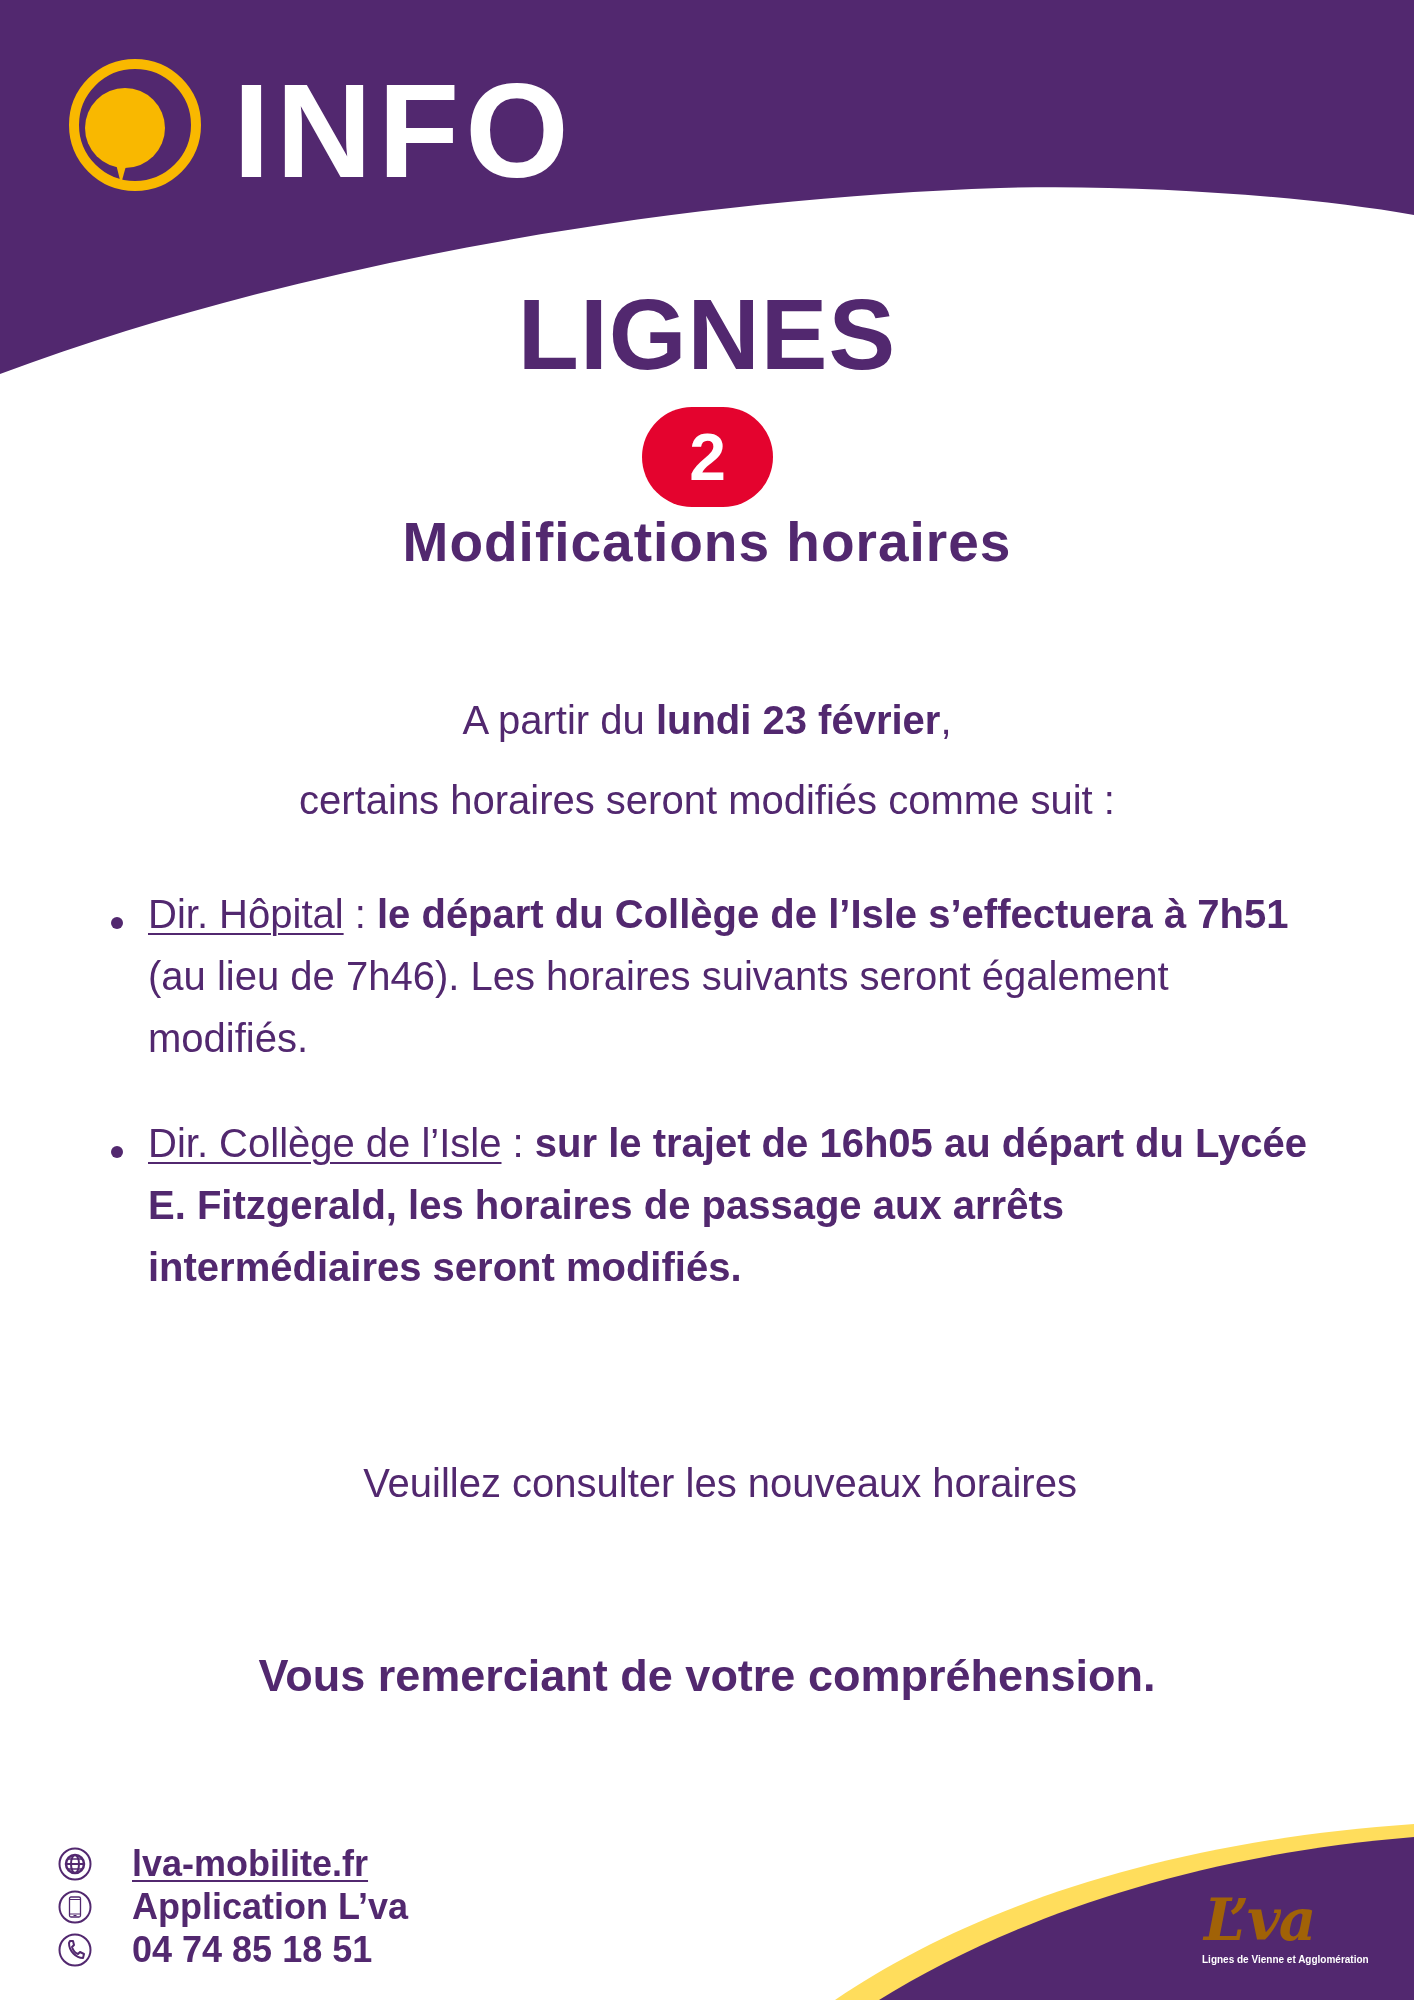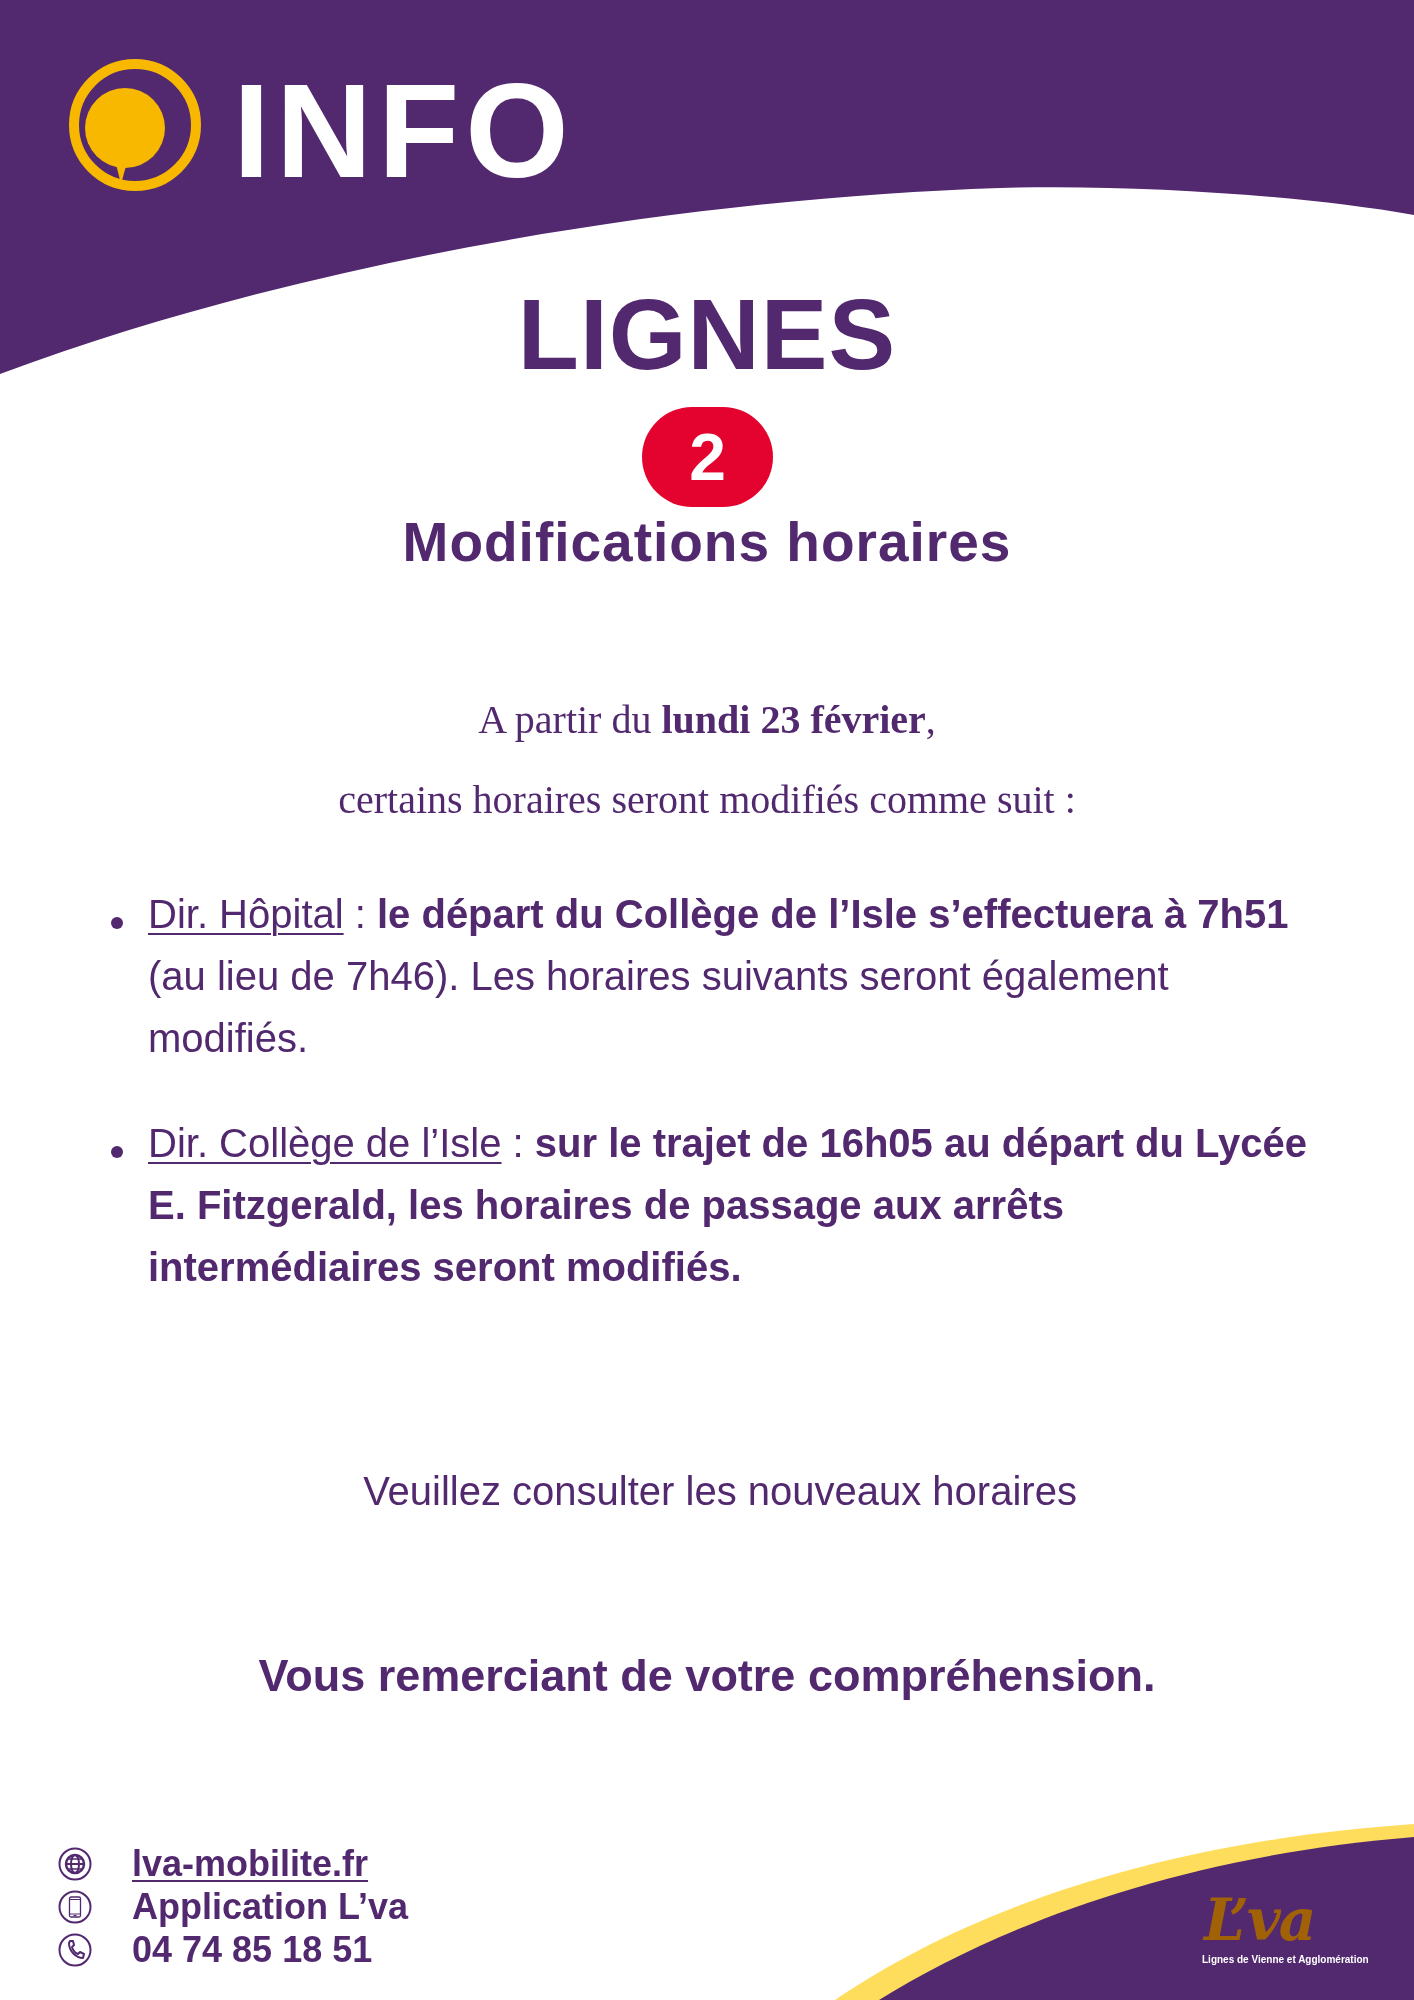--- a/index.html
+++ b/index.html
@@ -5,28 +5,28 @@
   html, body { margin:0; padding:0; }
   body { width:1414px; height:2000px; position:relative; overflow:hidden; background:#ffffff; font-family:"Liberation Sans", sans-serif; color:#52286F; }
   .bg { position:absolute; left:0; top:0; width:1414px; height:2000px; }
   .abs { position:absolute; }
   .info-icon { left:68px; top:58px; width:134px; height:134px; }
   .info-title { left:233px; top:56px; font-size:133px; font-weight:bold; color:#ffffff; letter-spacing:6px; line-height:150px; white-space:nowrap; }
   .lignes { left:0; width:1414px; top:284px; text-align:center; font-size:100px; font-weight:bold; line-height:100px; letter-spacing:1px; }
   .badge { left:642px; top:407px; width:131px; height:100px; background:#E4032E; border-radius:50px; color:#ffffff; font-size:66px; font-weight:bold; text-align:center; line-height:100px; }
   .subtitle { left:0; width:1414px; top:510px; text-align:center; font-size:55px; font-weight:bold; line-height:64px; letter-spacing:1px; }
   .intro { left:0; width:1414px; top:680px; text-align:center; font-size:40px; line-height:80px; }
-  .intro p { margin:0;font-family:Liberation Serif, serif; }
+  .intro p { margin:0; }
   .bullets { left:148px; top:883px; width:1170px; font-size:40px; line-height:62px; margin:0; padding:0; list-style:none; }
   .bullets li { position:relative; margin:0 0 43px 0; }
   .bullets li .dot { position:absolute; left:-37px; top:34px; width:12px; height:12px; border-radius:50%; background:#52286F; }
   .u { text-decoration:underline; text-decoration-thickness:2px; text-underline-offset:5px; }
   b { font-weight:bold; }
   .consult { left:0; width:1414px; top:1443px; text-align:center; font-size:40px; line-height:80px; }
-  .consult p { margin:8px;padding-left:26px; }
+  .consult p { margin:0;padding-left:26px; }
   .thanks { left:0; width:1414px; top:1648px; text-align:center; font-size:45px; font-weight:bold; line-height:56px; }
   .contact { left:58px; width:600px; height:36px; display:flex; align-items:center; }
   .contact .ico { width:34px; height:34px; flex:0 0 34px; }
   .contact .txt { margin-left:40px; font-size:36px; font-weight:bold; line-height:40px; white-space:nowrap; }
   .contact .txt.link { text-decoration:underline; text-decoration-thickness:2px; text-underline-offset:4px; }
   .logo { left:1196px; top:1888px; width:180px; height:90px; color:#ffffff; }
   .logo-mark { position:absolute; left:8px; top:0; font-family:"DejaVu Serif", serif; font-style:italic; font-weight:bold; font-size:58px; line-height:64px; color:#a16207; letter-spacing:-2px; }
   .logo-tag { position:absolute; left:6px; top:66px; font-size:10px; line-height:12px; white-space:nowrap; color:#ffffff; font-weight:bold; }
 </style>
 </head>

